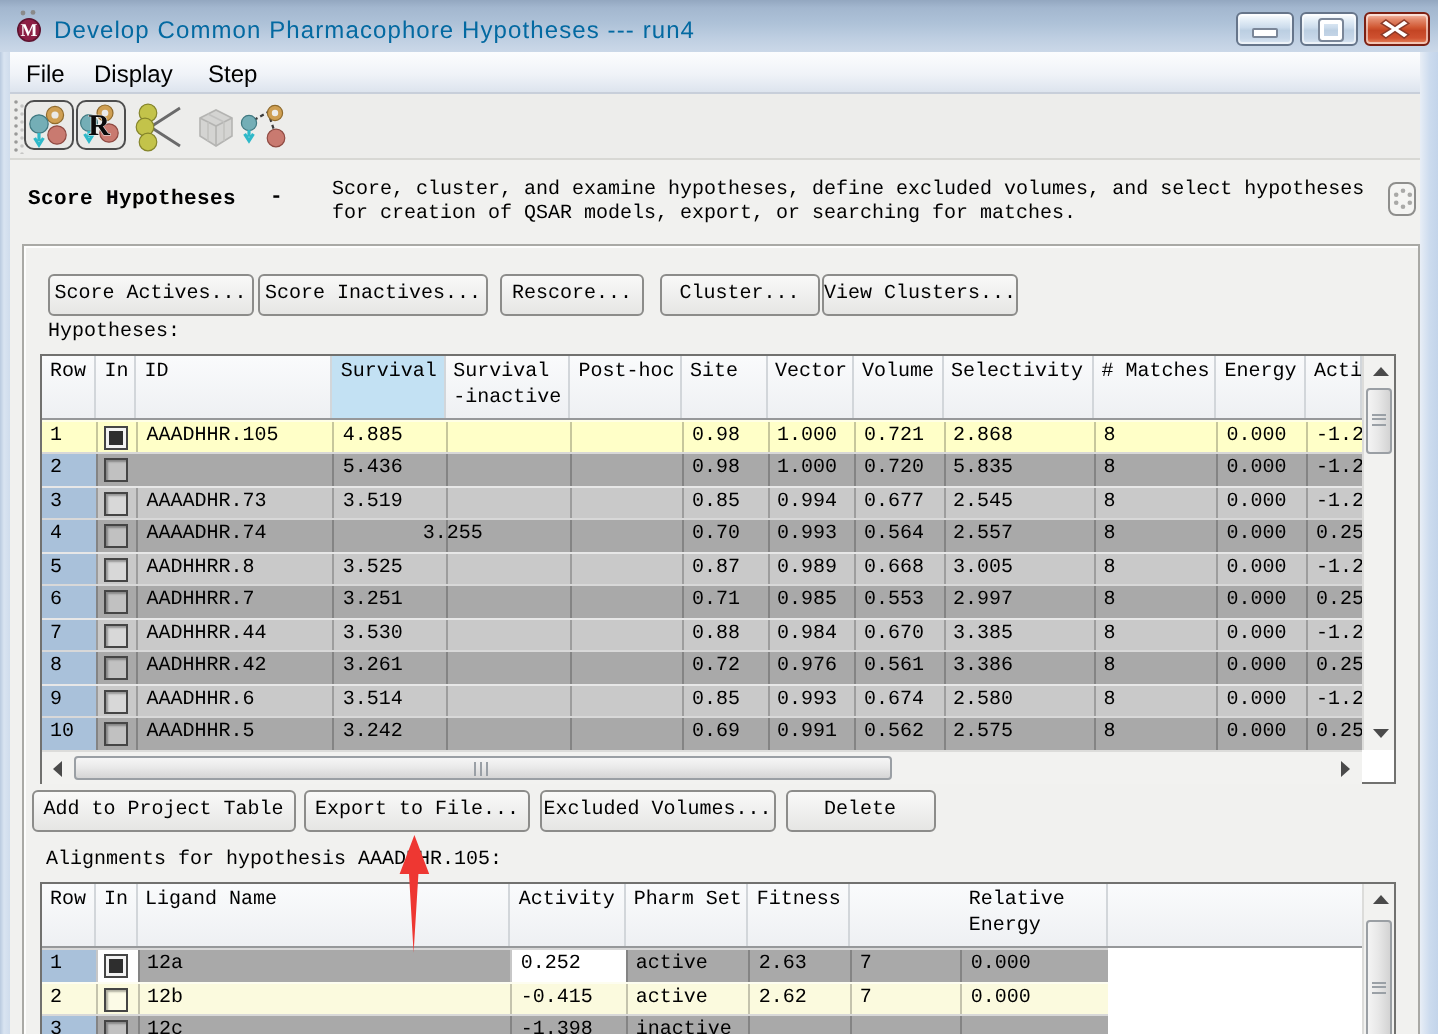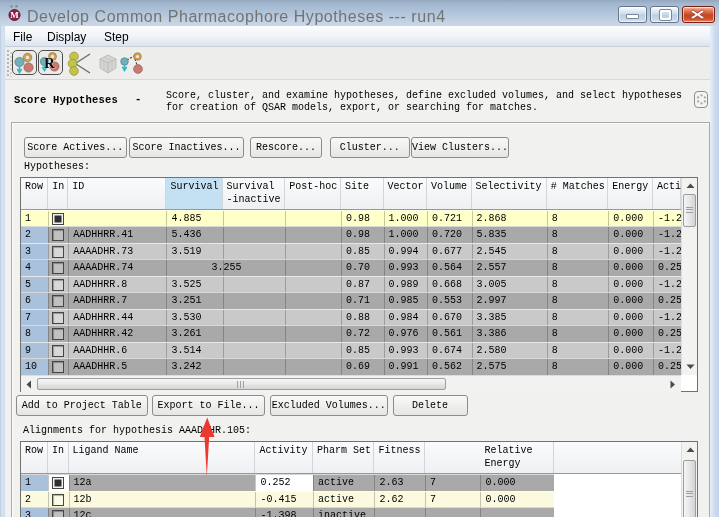--- a/index.html
+++ b/index.html
@@ -21,21 +21,21 @@
 .cbc{background:#2e2e2e;box-shadow:inset 0 0 0 1.5px #f2f2f2;}
 </style></head><body>
 
 <div class="abs" style="left:0;top:0;width:719px;height:26px;background:linear-gradient(180deg,#93a7c0 0%,#a3b7cf 15%,#aec2d8 45%,#bfcfe2 75%,#cbd8e8 100%);border-bottom:1px solid #8fa3bb;"></div>
 <svg class="abs" style="left:8px;top:4px" width="18" height="20" viewBox="0 0 18 20">
   <circle cx="3.5" cy="2.5" r="1.2" fill="#8a8a8a"></circle>
     <circle cx="8.5" cy="2.2" r="1.2" fill="#8a8a8a"></circle>
   <circle cx="6.5" cy="11" r="5.6" fill="#8c1f45" stroke="#5e1430" stroke-width="0.8"></circle>
   <text x="6.5" y="14.2" font-family="Liberation Serif" font-size="9px" font-weight="bold" fill="#fff" text-anchor="middle">M</text>
 </svg>
-<div class="sans abs" style="left:27px;top:8px;font-size:16px;color:#737373;letter-spacing:0.55px;">Develop Common Pharmacophore Hypotheses --- run4</div>
+<div class="sans abs" style="left:27px;top:8px;font-size:12px;color:#0369a1;letter-spacing:0.55px;">Develop Common Pharmacophore Hypotheses --- run4</div>
 <div class="abs" style="left:618px;top:6px;width:27px;height:15px;background:linear-gradient(180deg,#fdfeff 0%,#e7f0f8 18%,#ccdcec 45%,#bccfe2 55%,#c6d6e8 80%,#dbe6f2 100%);border:1px solid #66758a;border-radius:3px;box-shadow:inset 0 0 0 1px rgba(255,255,255,0.55);"></div>
 <div class="abs" style="left:650px;top:6px;width:27px;height:15px;background:linear-gradient(180deg,#fdfeff 0%,#e7f0f8 18%,#ccdcec 45%,#bccfe2 55%,#c6d6e8 80%,#dbe6f2 100%);border:1px solid #66758a;border-radius:3px;box-shadow:inset 0 0 0 1px rgba(255,255,255,0.55);"></div>
 <div class="abs" style="left:682px;top:6px;width:31px;height:15px;background:linear-gradient(180deg,#f6c1b0 0%,#e38a6d 18%,#d05732 45%,#c44524 55%,#cf5130 80%,#e8885f 100%);border:1px solid #7c2013;border-radius:3px;box-shadow:inset 0 0 0 1px rgba(255,255,255,0.55);"></div>
 <div class="abs" style="left:626px;top:14px;width:11px;height:3px;background:#fff;border:1px solid #7a8698;border-radius:1px;"></div>
 <div class="abs" style="left:659.5px;top:9.5px;width:7px;height:6px;background:transparent;border:2px solid #fff;outline:1px solid #7a8698;border-radius:1px;"></div>
 <svg class="abs" style="left:688px;top:8.5px" width="19" height="11" viewBox="0 0 20 12">
  <path d="M5 1 L10 4.5 L15 1 L17.5 3 L12.5 6 L17.5 9 L15 11 L10 7.5 L5 11 L2.5 9 L7.5 6 L2.5 3 Z" fill="#ffffff" stroke="#8c3a28" stroke-width="0.8"></path>
 </svg>
 
 <div class="abs" style="left:0;top:26px;width:5px;height:491px;background:linear-gradient(90deg,#b9cadf 0%,#d9e4f1 40%,#cfdcec 100%);"></div>
@@ -137,36 +137,36 @@
     <div class="hdrcell" style="left:362.5px;width:43.5px;">Vector</div>
     <div class="hdrcell" style="left:406px;width:44.5px;">Volume</div>
     <div class="hdrcell" style="left:450.5px;width:75.29999999999995px;">Selectivity</div>
     <div class="hdrcell" style="left:525.8px;width:61.40000000000009px;"># Matches</div>
     <div class="hdrcell" style="left:587.2px;width:44.799999999999955px;">Energy</div>
     <div class="hdrcell" style="left:632px;width:27.5px;">Acti</div>
   </div>
 <div class="row" style="left:21px;top:209.5px;width:659.5px;height:16.5px;background:#ffffc8;">
     <div class="cell" style="left:0px;width:27.2px;background:#ffffc8;border-left:none;">1</div>
     <div class="cell" style="left:27.2px;width:20.099999999999998px;"></div>
+    <div class="cell" style="left:47.3px;width:98.10000000000001px;">AAADHHR.105</div>
     <div class="cell" style="left:145.4px;width:56.19999999999999px;">4.885</div>
     <div class="cell" style="left:201.6px;width:62.599999999999994px;"></div>
     <div class="cell" style="left:264.2px;width:55.80000000000001px;"></div>
     <div class="cell" style="left:320px;width:42.5px;">0.98</div>
     <div class="cell" style="left:362.5px;width:43.5px;">1.000</div>
     <div class="cell" style="left:406px;width:44.5px;">0.721</div>
     <div class="cell" style="left:450.5px;width:75.29999999999995px;">2.868</div>
     <div class="cell" style="left:525.8px;width:61.40000000000009px;">8</div>
     <div class="cell" style="left:587.2px;width:44.799999999999955px;">0.000</div>
     <div class="cell" style="left:632px;width:27.5px;">-1.2</div>
     <div class="cb cbc" style="left:31.25px;top:2.25px;"></div>
   </div>
 <div class="row" style="left:21px;top:226.0px;width:659.5px;height:16.5px;background:#a9a9a9;">
     <div class="cell" style="left:0px;width:27.2px;background:#a9c1da;border-left:none;">2</div>
     <div class="cell" style="left:27.2px;width:20.099999999999998px;"></div>
-    <div class="cell" style="left:47.3px;width:98.10000000000001px;">AADHHRR.41</div>
     <div class="cell" style="left:145.4px;width:56.19999999999999px;">5.436</div>
     <div class="cell" style="left:201.6px;width:62.599999999999994px;"></div>
     <div class="cell" style="left:264.2px;width:55.80000000000001px;"></div>
     <div class="cell" style="left:320px;width:42.5px;">0.98</div>
     <div class="cell" style="left:362.5px;width:43.5px;">1.000</div>
     <div class="cell" style="left:406px;width:44.5px;">0.720</div>
     <div class="cell" style="left:450.5px;width:75.29999999999995px;">5.835</div>
     <div class="cell" style="left:525.8px;width:61.40000000000009px;">8</div>
     <div class="cell" style="left:587.2px;width:44.799999999999955px;">0.000</div>
     <div class="cell" style="left:632px;width:27.5px;">-1.2</div>

